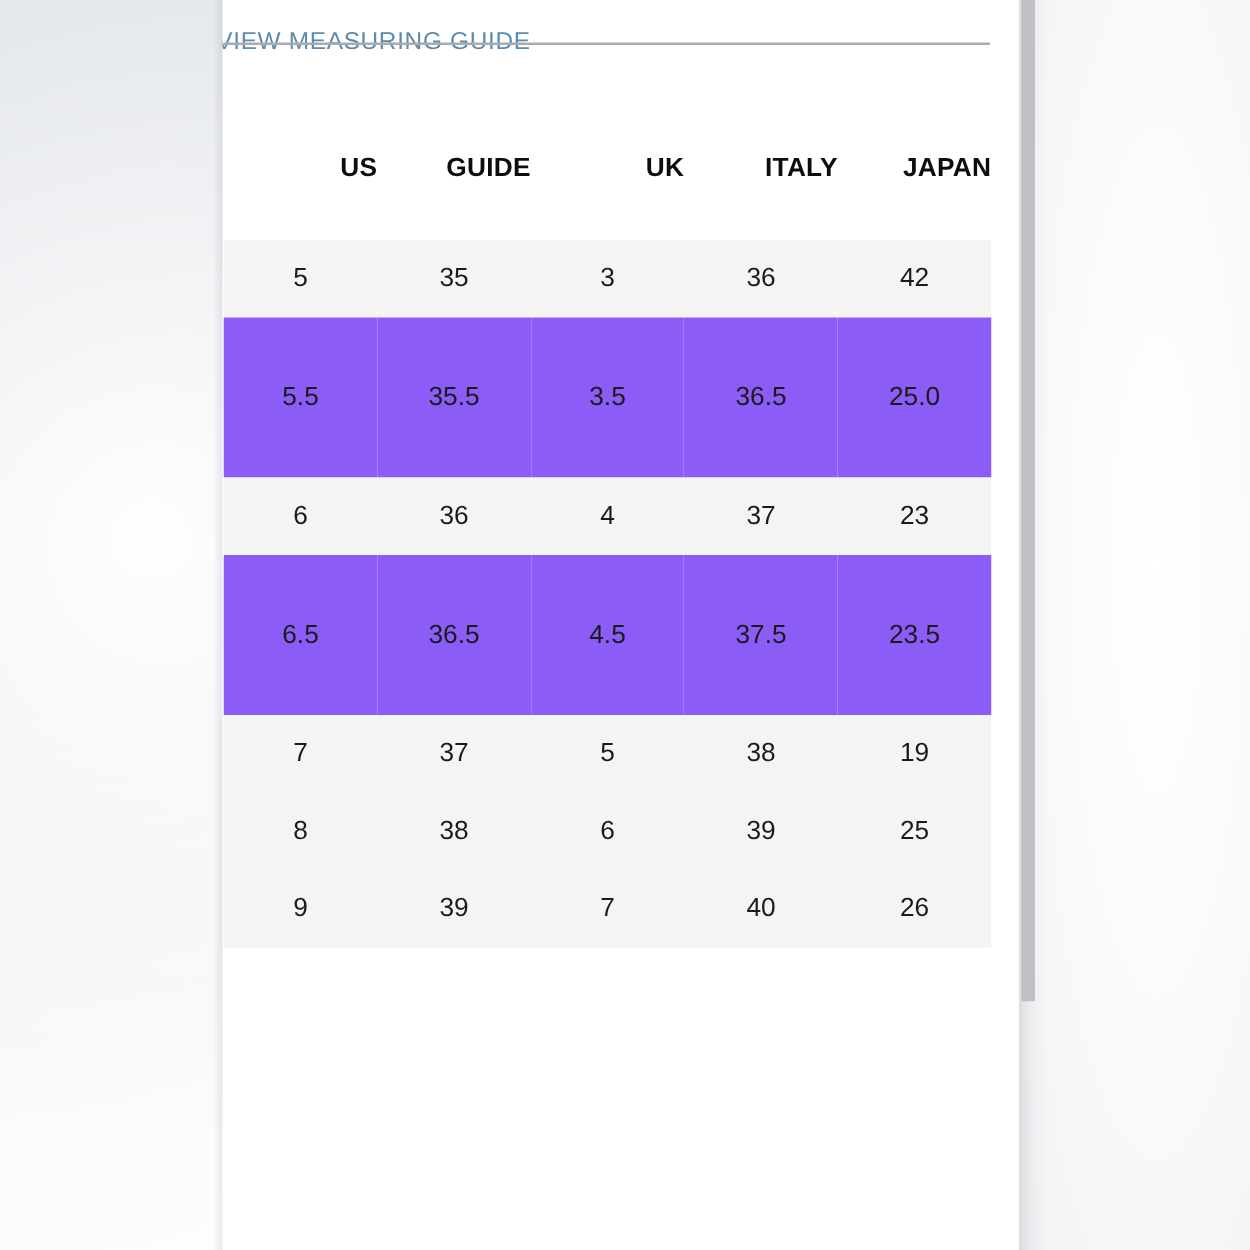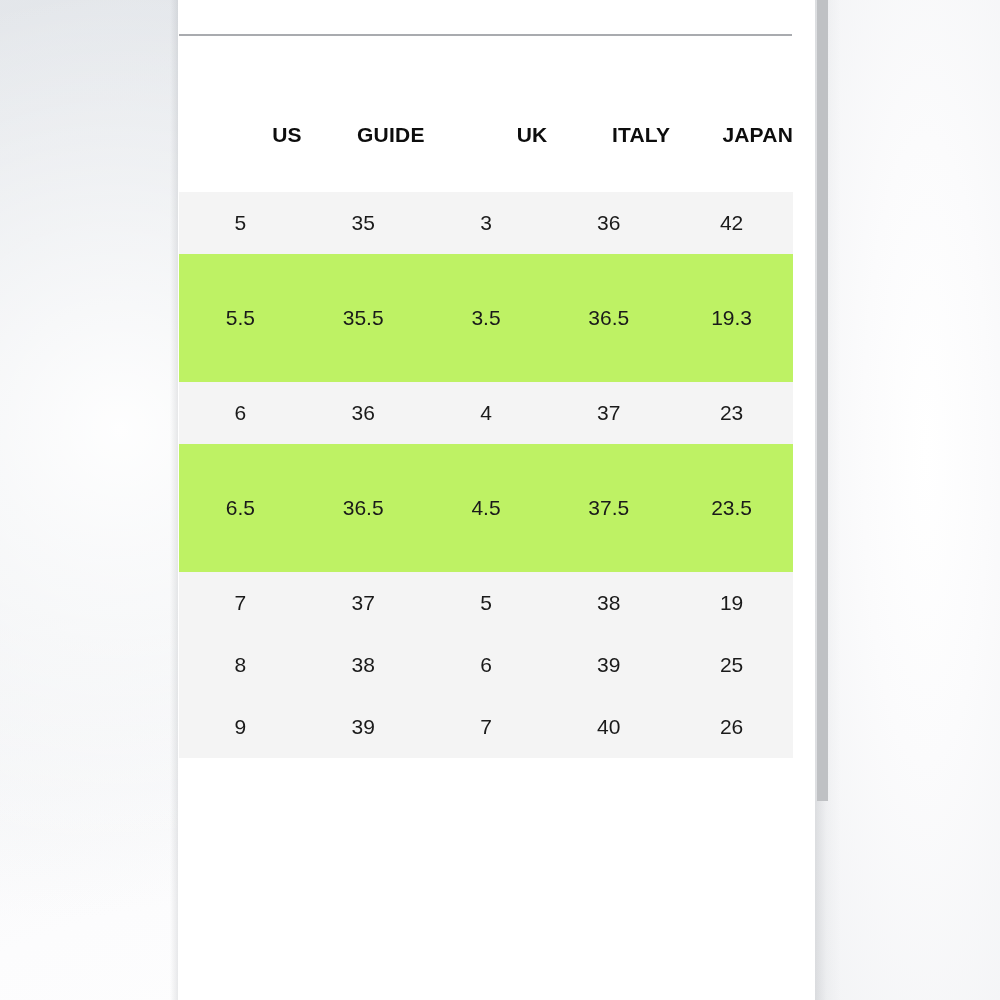--- a/index.html
+++ b/index.html
@@ -132,21 +132,21 @@
   .size-table-inner td {
     font-size: 21px;
     font-weight: normal;
     color: #1a1a1a;
     text-align: center;
     padding: 0;
     vertical-align: middle;
   }
   tr.row-shaded { background: #f4f4f4; }
   tr.row-shaded td { height: 62px; }
-  tr.row-plain { background: #bef264; }
+  tr.row-plain { background: #8b5cf6; }
   tr.row-plain td { height: 128px; }
 
   
   #modal-scrollbar-track {
     position: absolute;
     left: 817px; top: 0;
     width: 11px; height: 1000px;
     background: transparent;
   }
   #modal-scrollbar-thumb {
@@ -171,20 +171,21 @@
   <div class="modal-header">
     <div class="modal-title">Size Guide</div>
 
     <div class="close-button">
       <svg width="34" height="34" viewBox="0 0 34 34" aria-hidden="true">
         <line x1="6" y1="6" x2="28" y2="28" stroke="currentColor" stroke-width="2.4"></line>
         <line x1="28" y1="6" x2="6" y2="28" stroke="currentColor" stroke-width="2.4"></line>
       </svg>
     </div>
 
+    <a class="measuring-guide-link">VIEW MEASURING GUIDE</a>
 
     <div class="header-divider"></div>
   </div>
 
   <div id="size-table">
     <table class="size-table-inner">
       <thead>
         <tr>
           <th>US</th>
           <th>GUIDE</th>
@@ -199,21 +200,21 @@
           <td>35</td>
           <td>3</td>
           <td>36</td>
           <td>42</td>
         </tr>
         <tr class="row-plain">
           <td>5.5</td>
           <td>35.5</td>
           <td>3.5</td>
           <td>36.5</td>
-          <td>19.3</td>
+          <td>25.0</td>
         </tr>
         <tr class="row-shaded">
           <td>6</td>
           <td>36</td>
           <td>4</td>
           <td>37</td>
           <td>23</td>
         </tr>
         <tr class="row-plain">
           <td>6.5</td>

